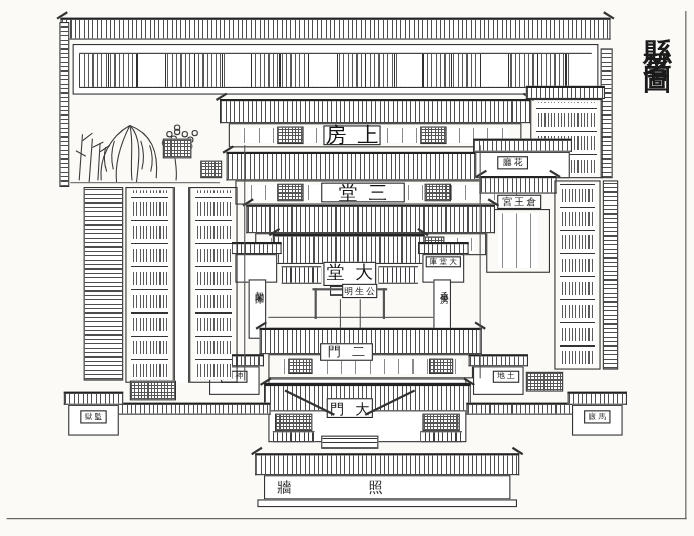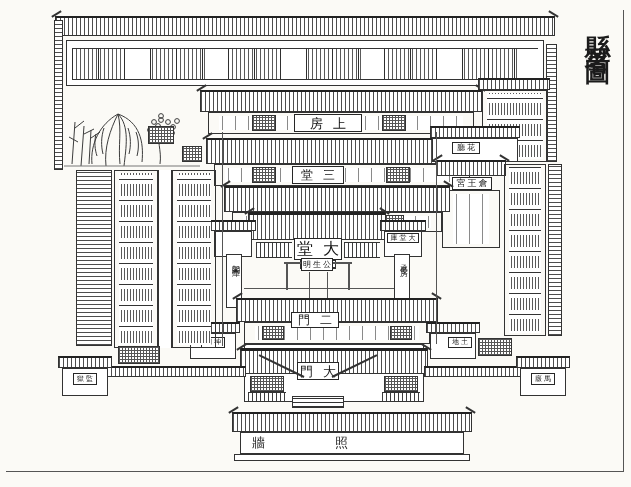--- a/index.html
+++ b/index.html
@@ -87,32 +87,32 @@
     </g>
     <path d="M6,90 h136" stroke="#777" stroke-width="1"></path>
   </svg>
   <div class="abs lattice" style="left:148px;top:126px;width:26px;height:18px"></div>
   <div class="abs lattice" style="left:182px;top:146px;width:20px;height:16px"></div>
 
   <div class="abs roof curls" style="left:200px;top:90px;width:282px;height:22px"></div>
   <div class="abs wall doors" style="left:208px;top:112px;width:266px;height:22px"></div>
   <div class="abs lattice" style="left:252px;top:115px;width:24px;height:16px"></div>
   <div class="abs lattice" style="left:382px;top:115px;width:24px;height:16px"></div>
-  <div class="abs plq ls10" style="left:294px;top:114px;width:68px;height:18px;font-size:13px">
+  <div class="abs plq ls10" style="left:294px;top:114px;width:52px;height:18px;font-size:19px">
     <span>房上</span>
   </div>
 
   <div class="abs roof" style="left:478px;top:78px;width:72px;height:12px"></div>
   <div class="abs winstack" style="left:482px;top:90px;width:66px;height:72px"></div>
 
   <div class="abs roof curls" style="left:206px;top:138px;width:272px;height:26px"></div>
   <div class="abs wall doors" style="left:214px;top:164px;width:256px;height:22px"></div>
   <div class="abs lattice" style="left:252px;top:167px;width:24px;height:16px"></div>
   <div class="abs lattice" style="left:386px;top:167px;width:24px;height:16px"></div>
-  <div class="abs plq ls10" style="left:292px;top:166px;width:52px;height:18px;font-size:12px">
+  <div class="abs plq ls10" style="left:292px;top:166px;width:76px;height:18px;font-size:17px">
     <span>堂三</span>
   </div>
 
   <div class="abs roof" style="left:430px;top:126px;width:90px;height:12px"></div>
   <div class="abs wall" style="left:432px;top:138px;width:86px;height:24px"></div>
   <div class="abs plq ls2" style="left:452px;top:142px;width:28px;height:12px;font-size:8px">
     <span>廳花</span>
   </div>
 
   <div class="abs roof curls" style="left:436px;top:160px;width:70px;height:16px"></div>
@@ -141,21 +141,21 @@
   <div class="abs wall" style="left:384px;top:231px;width:38px;height:26px"></div>
   <div class="abs plq ls2" style="left:387px;top:233px;width:32px;height:10px;font-size:7px">
     <span>庫堂大</span>
   </div>
   <div class="abs roof" style="left:210px;top:220px;width:46px;height:11px"></div>
   <div class="abs wall" style="left:214px;top:231px;width:38px;height:26px"></div>
 
   <div class="abs vline" style="left:286px;top:262px;width:2px;height:28px"></div>
   <div class="abs vline" style="left:348px;top:262px;width:2px;height:28px"></div>
   <div class="abs hline" style="left:284px;top:262px;width:68px;height:2px"></div>
-  <div class="abs plq ls2" style="left:301px;top:258px;width:32px;height:13px;font-size:8px">
+  <div class="abs plq ls2" style="left:311px;top:258px;width:32px;height:13px;font-size:8px">
     <span>明生公</span>
   </div>
   <div class="abs hline" style="left:244px;top:288px;width:150px;height:1px"></div>
   <div class="abs hline" style="left:244px;top:298px;width:150px;height:1px"></div>
   <div class="abs vline" style="left:309px;top:272px;width:1px;height:28px"></div>
   <div class="abs vline" style="left:327px;top:272px;width:1px;height:28px"></div>
 
   <div class="abs wall" style="left:226px;top:254px;width:16px;height:54px"></div>
   <div class="abs vtxt" style="left:228px;top:258px;width:12px;height:48px;font-size:8px;letter-spacing:2px">架閣庫</div>
   <div class="abs wall" style="left:394px;top:254px;width:16px;height:54px"></div>

